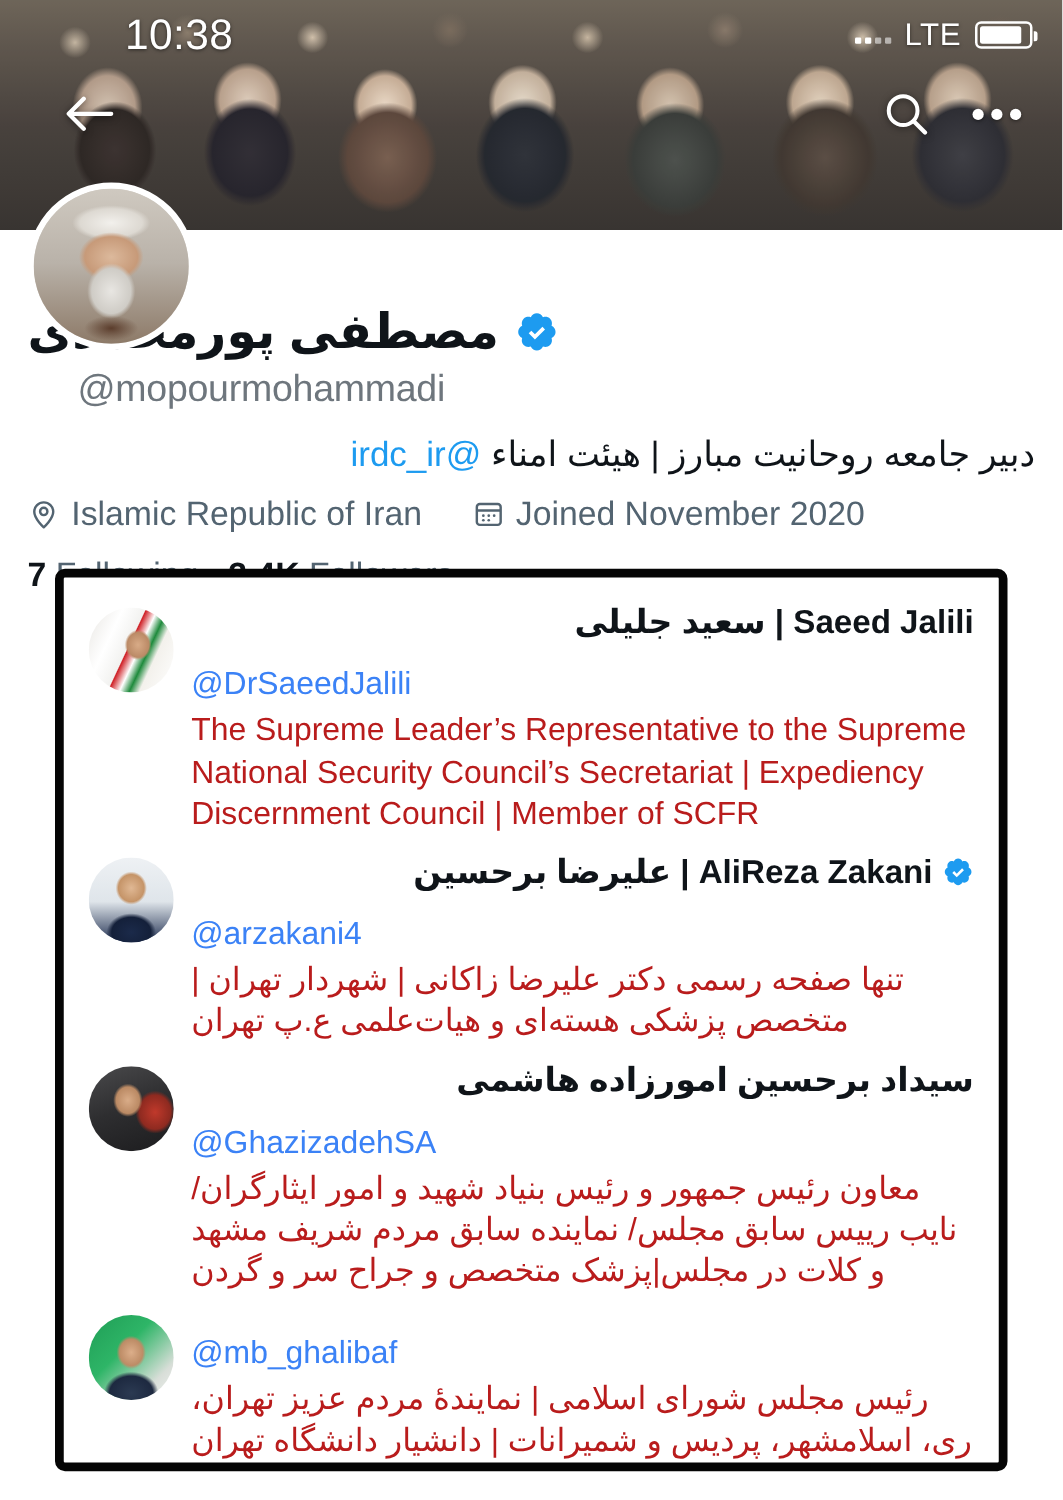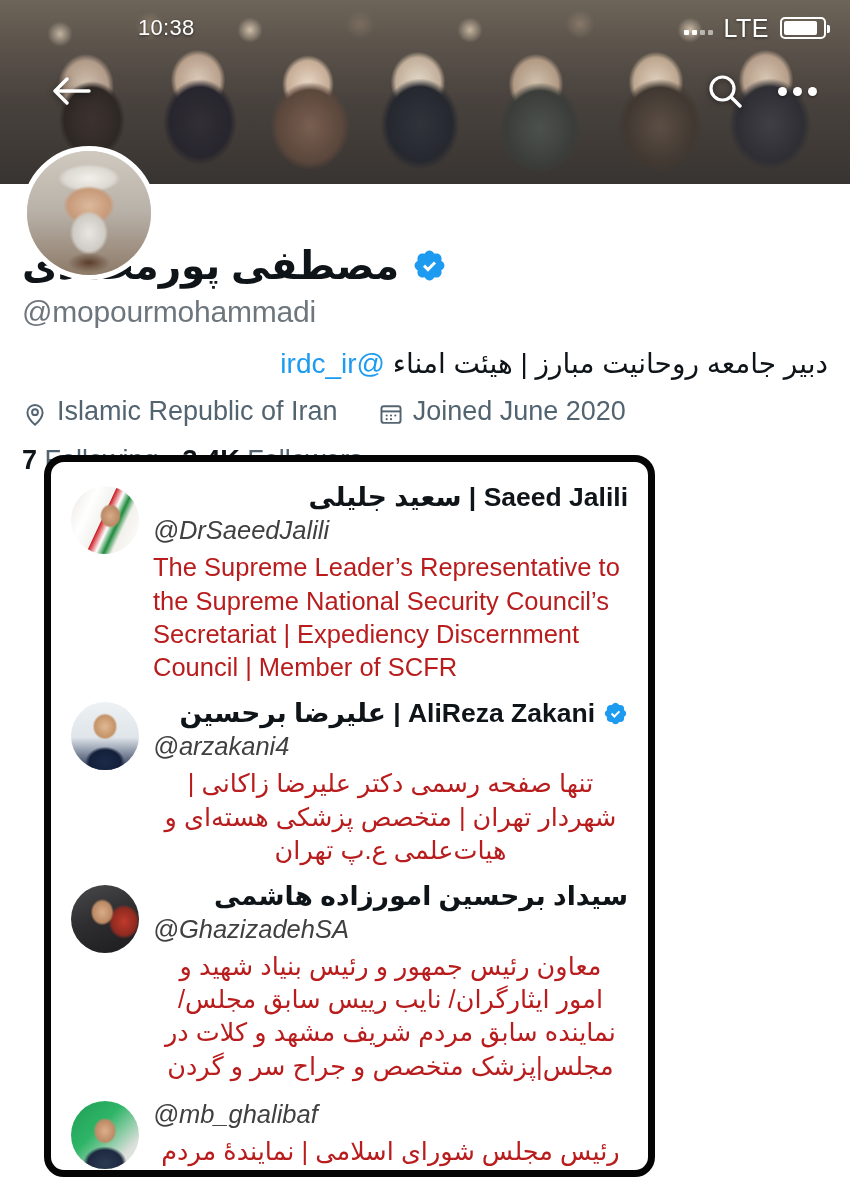--- a/index.html
+++ b/index.html
@@ -68,25 +68,24 @@
     height: 56px;
     display: flex;
     align-items: center;
     justify-content: space-between;
     padding: 0 24px 0 100px;
     color: #ffffff;
     z-index: 9;
     pointer-events: none;
   }
   .clock {
-    font-size: 22px;
+    font-size: 34px;
     font-weight: 400;
     letter-spacing: .3px;
     text-shadow: 0 1px 3px rgba(0,0,0,.55);
-    margin-left: 38px;
   }
   .status-right {
     display: flex;
     align-items: center;
     gap: 11px;
   }
   .signal-dots {
     display: flex;
     align-items: flex-end;
     gap: 3px;
@@ -208,20 +207,21 @@
     width: 35px; height: 35px;
     flex: 0 0 35px;
     display: block;
   }
   .handle {
     margin-top: 5px;
     font-size: 30px;
     font-weight: 400;
     color: #6e767d;
     letter-spacing: -.2px;
+    margin-left: 40px;
   }
 
   .bio {
     margin-top: 17px;
     font-size: 28px;
     line-height: 1.28;
     color: #0f1419;
     direction: rtl;
     text-align: right;
     white-space: nowrap;
@@ -231,21 +231,21 @@
   .meta-row {
     margin-top: 14px;
     display: flex;
     align-items: center;
     gap: 12px;
     font-size: 27px;
     color: #536471;
   }
   .meta-item {
     display: flex;
-    align-items: flex-end;
+    align-items: center;
     gap: 9px;
     white-space: nowrap;
   }
   .meta-item svg { display: block; flex: 0 0 auto; }
   .meta-spacer { width: 16px; }
 
   .stats-row {
     margin-top: 18px;
     display: flex;
     align-items: center;
@@ -253,25 +253,25 @@
     font-size: 27px;
     color: #536471;
   }
   .stat { white-space: nowrap; cursor: pointer; }
   .stat b { color: #0f1419; font-weight: 700; }
 
   
   .list-card {
     position: absolute;
     top: 455px; left: 44px;
-    width: 611px;
+    width: 762px;
     height: 722px;
     background: #ffffff;
     border: 7px solid #050505;
-    border-radius: 20px;
+    border-radius: 8px;
     padding: 14px 20px 10px 20px;
     overflow: hidden;
     z-index: 5;
   }
 
   .list-item {
     display: flex;
     gap: 14px;
     padding: 6px 0 8px 0;
   }
@@ -297,33 +297,32 @@
     justify-content: flex-end;
     flex-direction: row-reverse;
   }
   .li-name .v-badge {
     width: 25px; height: 25px;
     flex: 0 0 25px;
     display: block;
   }
   .li-handle {
     font-size: 25.5px;
-    color: #404040;
+    color: #3b82f6;
     line-height: 1.3;
-    margin-top: 1px;
-    font-style: italic;
+    margin-top: 18px;
   }
   .li-desc {
     margin-top: 4px;
     font-size: 25.5px;
     line-height: 1.3;
     color: #b91c1c;
   }
   .li-desc.ltr { direction: ltr; text-align: left; }
-  .li-desc.rtl { direction: rtl; text-align: center; }
+  .li-desc.rtl { direction: rtl; text-align: left; }
 
   
   .ph-jalili {
     width: 100%; height: 100%;
     background:
       radial-gradient(ellipse 14px 16px at 58% 44%, #d8ab87 0%, #bb8a66 62%, rgba(187,138,102,0) 76%),
       linear-gradient(115deg, #e8e6e2 0%, #ffffff 28%, #f2f2f0 46%, #cf2026 47%, #ffffff 56%, #1e8a3c 64%, #f3f1ec 72%, #ffffff 100%);
   }
   .ph-zakani {
     width: 100%; height: 100%;
@@ -425,21 +424,21 @@
       <span class="meta-item">
         <svg width="26" height="26" viewBox="0 0 24 24" fill="none">
           <rect x="3.2" y="4.8" width="17.6" height="15.4" rx="2.2" stroke="#536471" stroke-width="1.8"></rect>
           <path d="M3.2 9.6h17.6" stroke="#536471" stroke-width="1.8"></path>
           <circle cx="8" cy="13.4" r="1" fill="#536471"></circle>
           <circle cx="12" cy="13.4" r="1" fill="#536471"></circle>
           <circle cx="16" cy="13.4" r="1" fill="#536471"></circle>
           <circle cx="8" cy="16.8" r="1" fill="#536471"></circle>
           <circle cx="12" cy="16.8" r="1" fill="#536471"></circle>
         </svg>
-        <span>Joined June 2020</span>
+        <span>Joined November 2020</span>
       </span>
     </div>
 
     <div class="stats-row">
       <span class="stat"><b>7</b>
         <span>Following</span></span>
       <span class="stat"><b>3.4K</b>
         <span>Followers</span></span>
     </div>
   </div>

